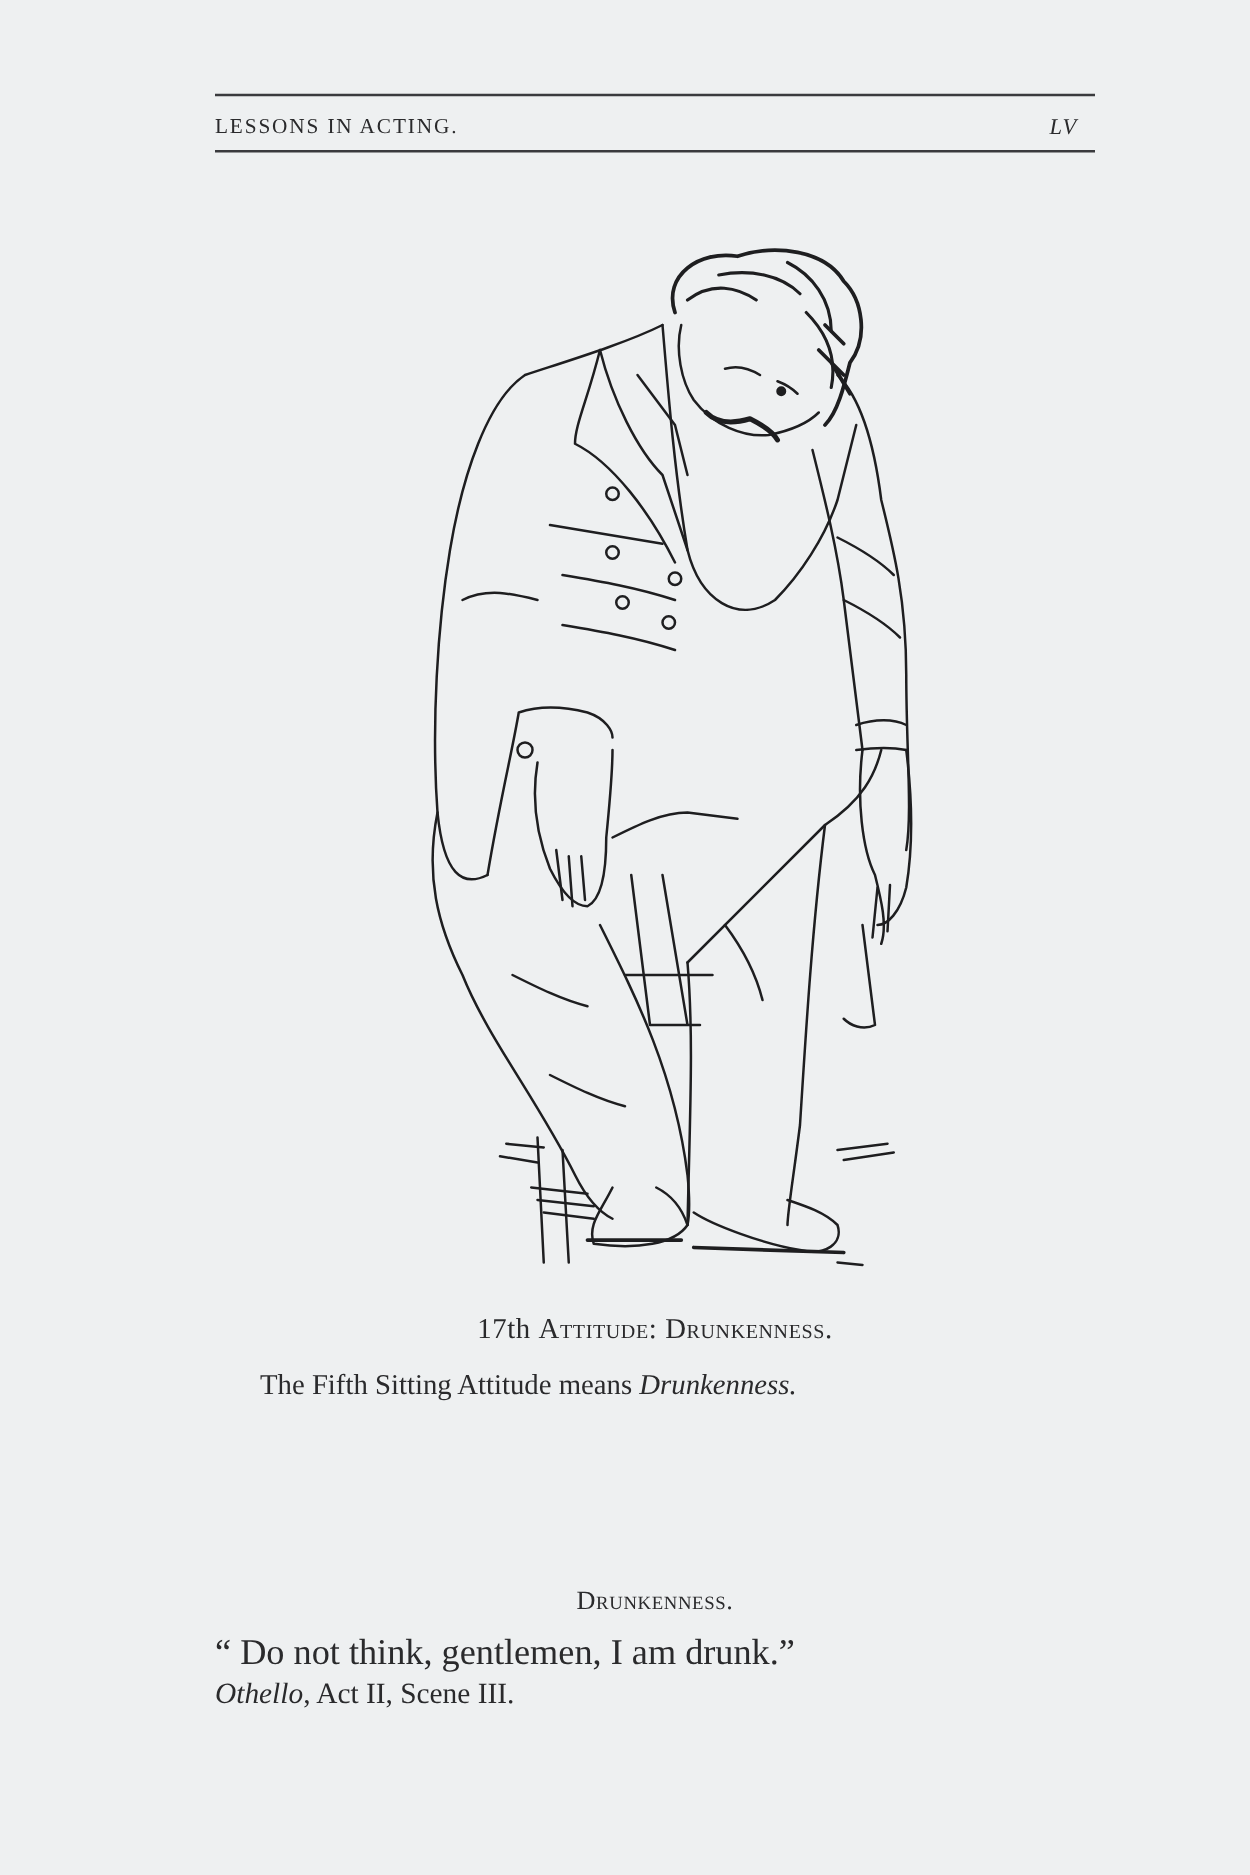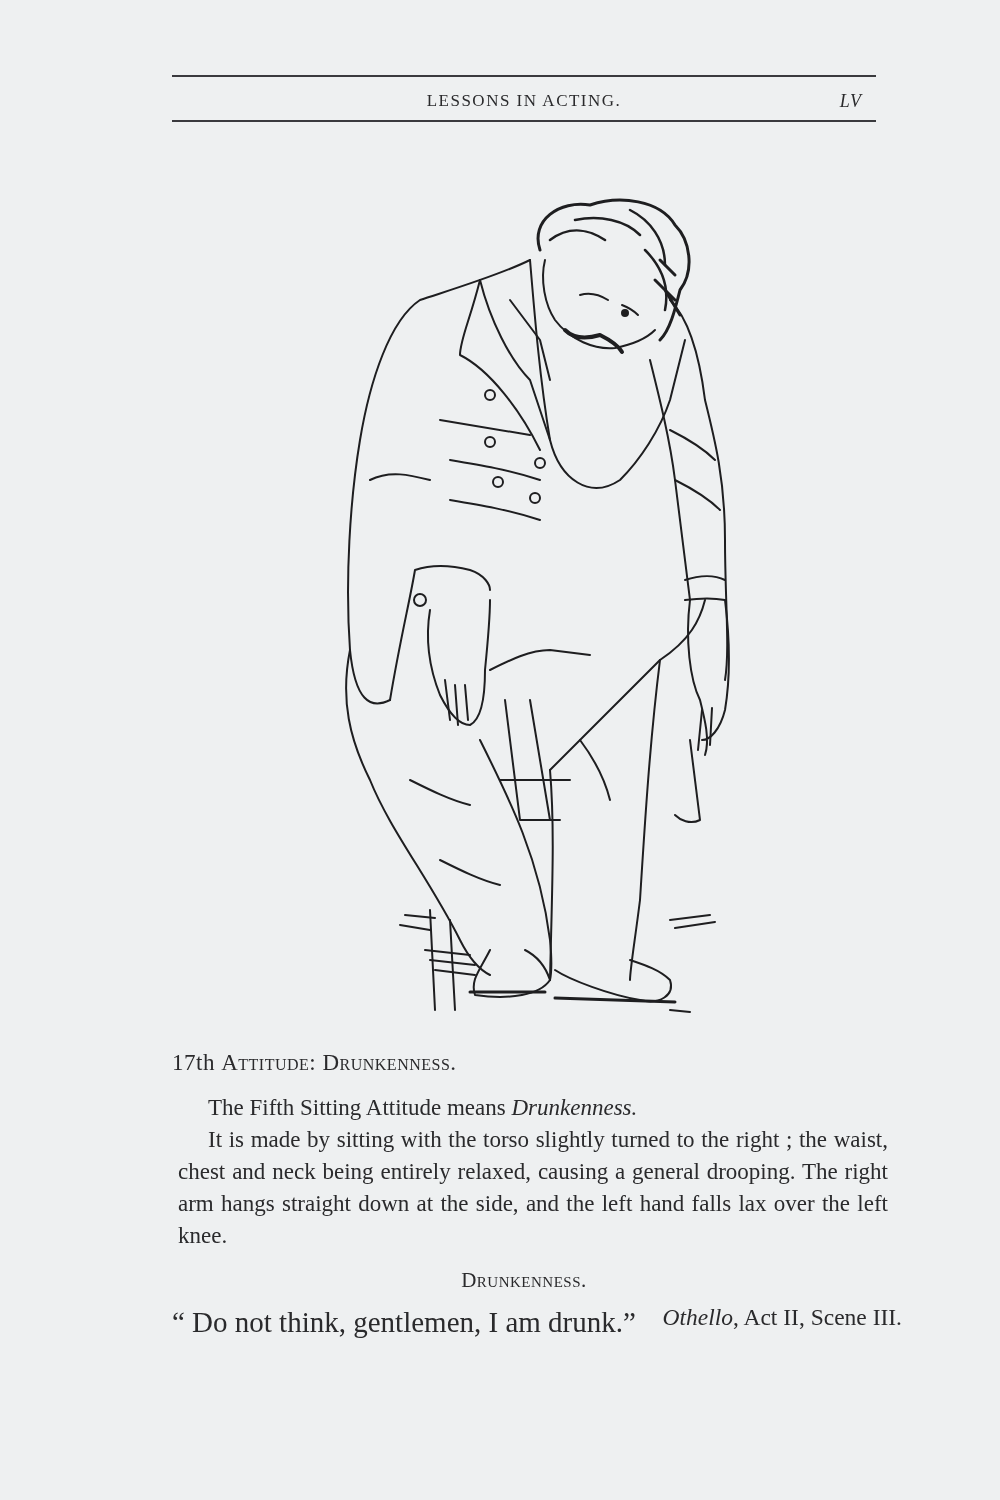--- a/index.html
+++ b/index.html
@@ -32,21 +32,21 @@
     .running-head {
       position: absolute;
       top: 89px;
       left: 172px;
       width: 704px;
       height: 24px;
     }
     .running-title {
       position: absolute;
       left: 0; right: 0;
-      text-align: center;
+      text-align: left;
       font-size: 17px;
       letter-spacing: 1.5px;
       top: 2px;
     }
     .page-number {
       position: absolute;
       right: 14px;
       top: 2px;
       font-size: 18px;
       letter-spacing: 1px;
@@ -61,20 +61,21 @@
     }
     .figure svg {
       width: 100%;
       height: 100%;
     }
     .caption {
       position: absolute;
       top: 1050px;
       left: 172px;
       width: 704px;
+      text-align: center;
       font-size: 23px;
       letter-spacing: 0.5px;
     }
     .sc {
       font-variant: small-caps;
     }
     .body-text {
       position: absolute;
       top: 1092px;
       left: 178px;
@@ -99,24 +100,24 @@
     .quote {
       position: absolute;
       top: 1306px;
       left: 172px;
       width: 704px;
       text-align: left;
       font-size: 29px;
     }
     .source {
       position: absolute;
-      top: 1304px;
+      top: 1342px;
       left: 172px;
       width: 730px;
-      text-align: right;
+      text-align: left;
       font-size: 23.5px;
     }
     em { font-style: italic; }
   </style>
 </head>
 <body>
 
 <div class="page">
 
   <div class="rule top"></div>
@@ -190,21 +191,20 @@
   </div>
 
   <div class="caption">
     <span>17th</span>
     <span class="sc">Attitude:</span>
     <span class="sc">Drunkenness.</span>
   </div>
 
   <div class="body-text">
     <p class="indent"><span>The Fifth Sitting Attitude means </span><em>Drunkenness.</em></p>
-    <p class="indent">It is made by sitting with the torso slightly turned to the right ; the waist, chest and neck being entirely relaxed, causing a general drooping.  The right arm hangs straight down at the side, and the left hand falls lax over the left knee.</p>
   </div>
 
   <div class="subhead sc">Drunkenness.</div>
   <div class="quote">“ Do not think, gentlemen, I am drunk.”</div>
   <div class="source">
     <em>Othello</em><span>, Act II, Scene III.</span>
   </div>
 
 </div>
 

